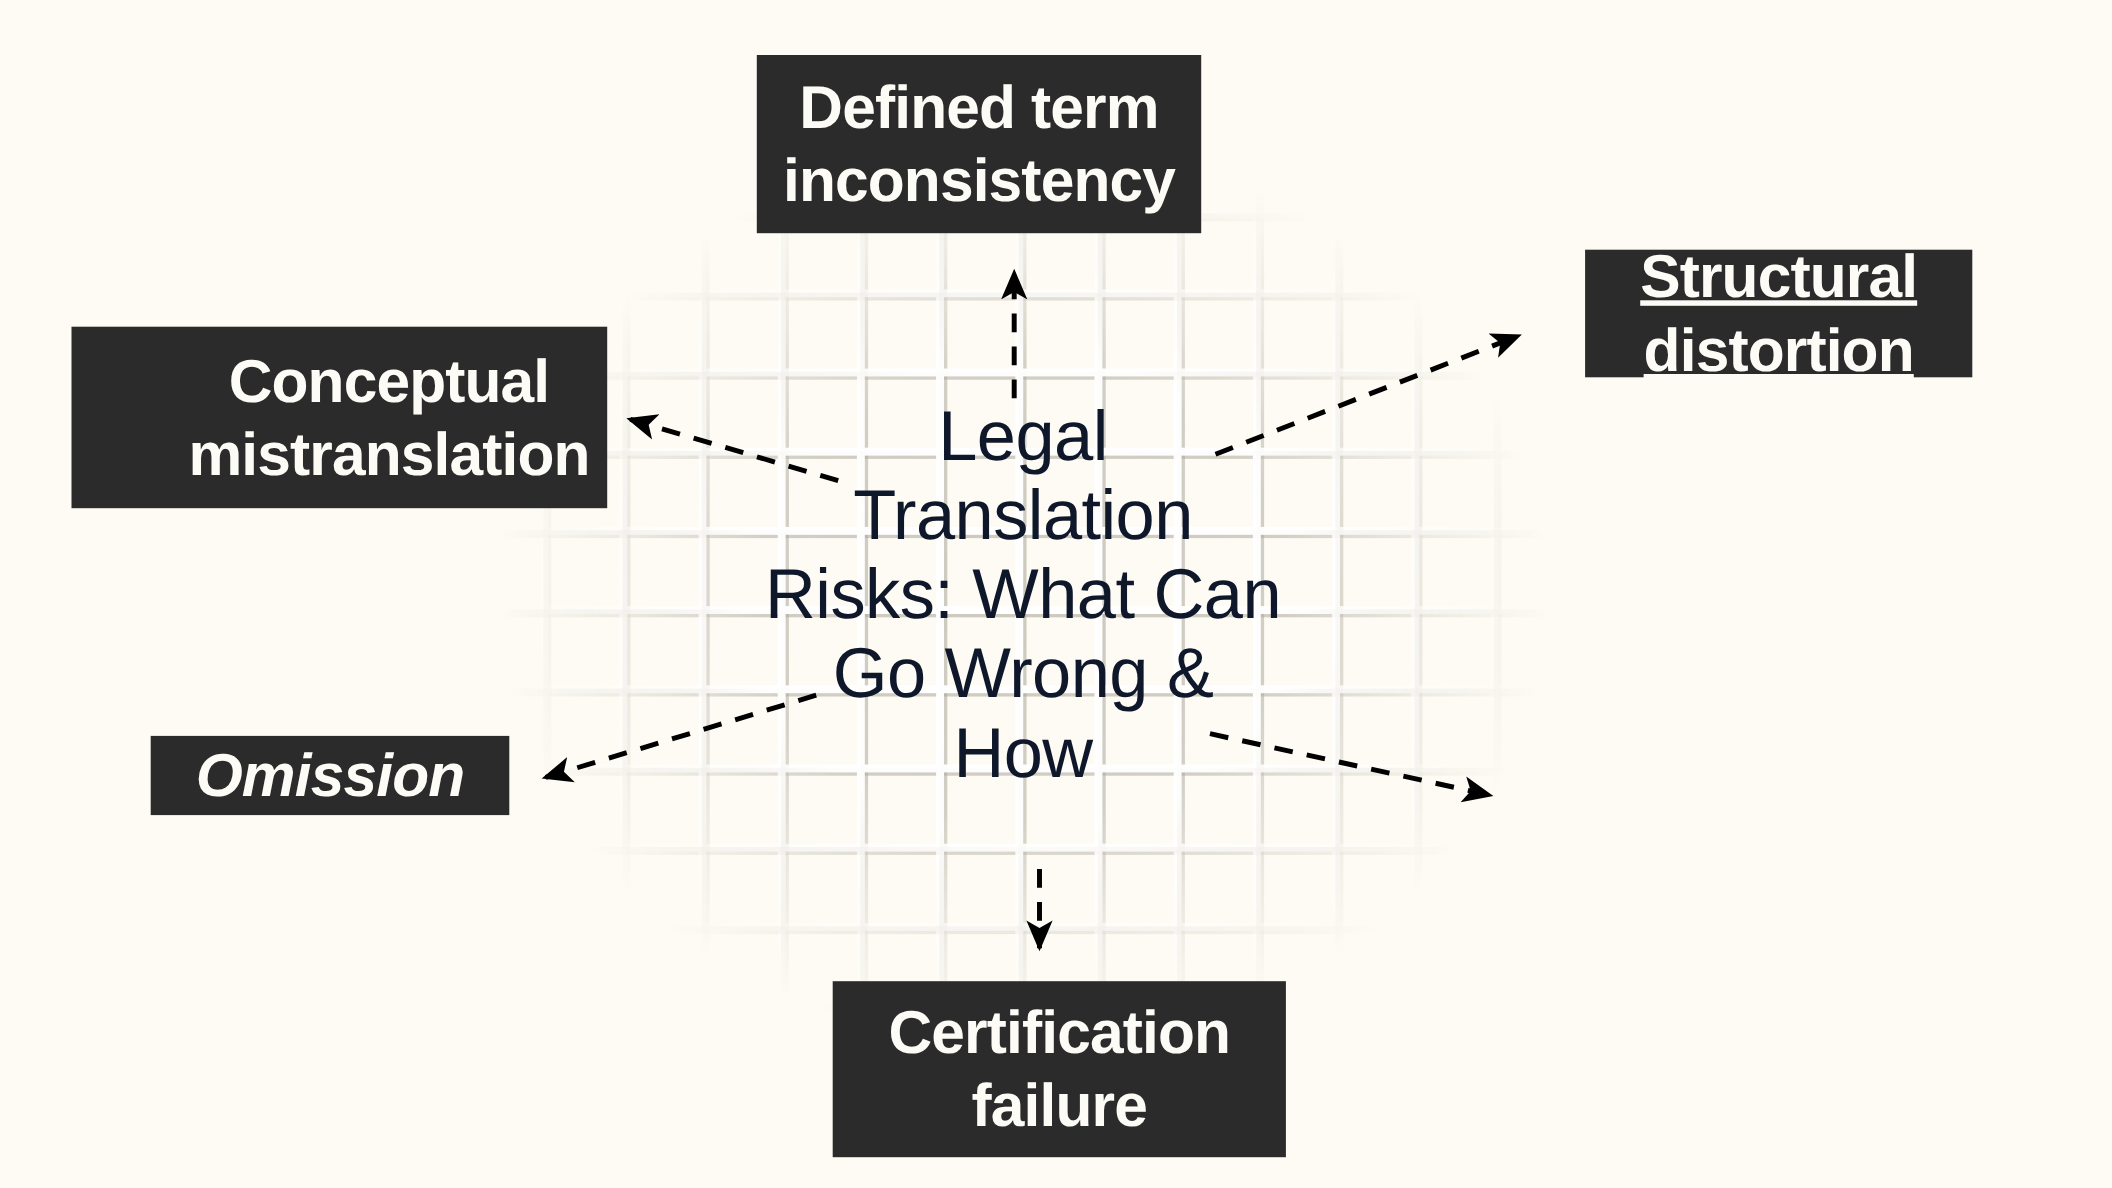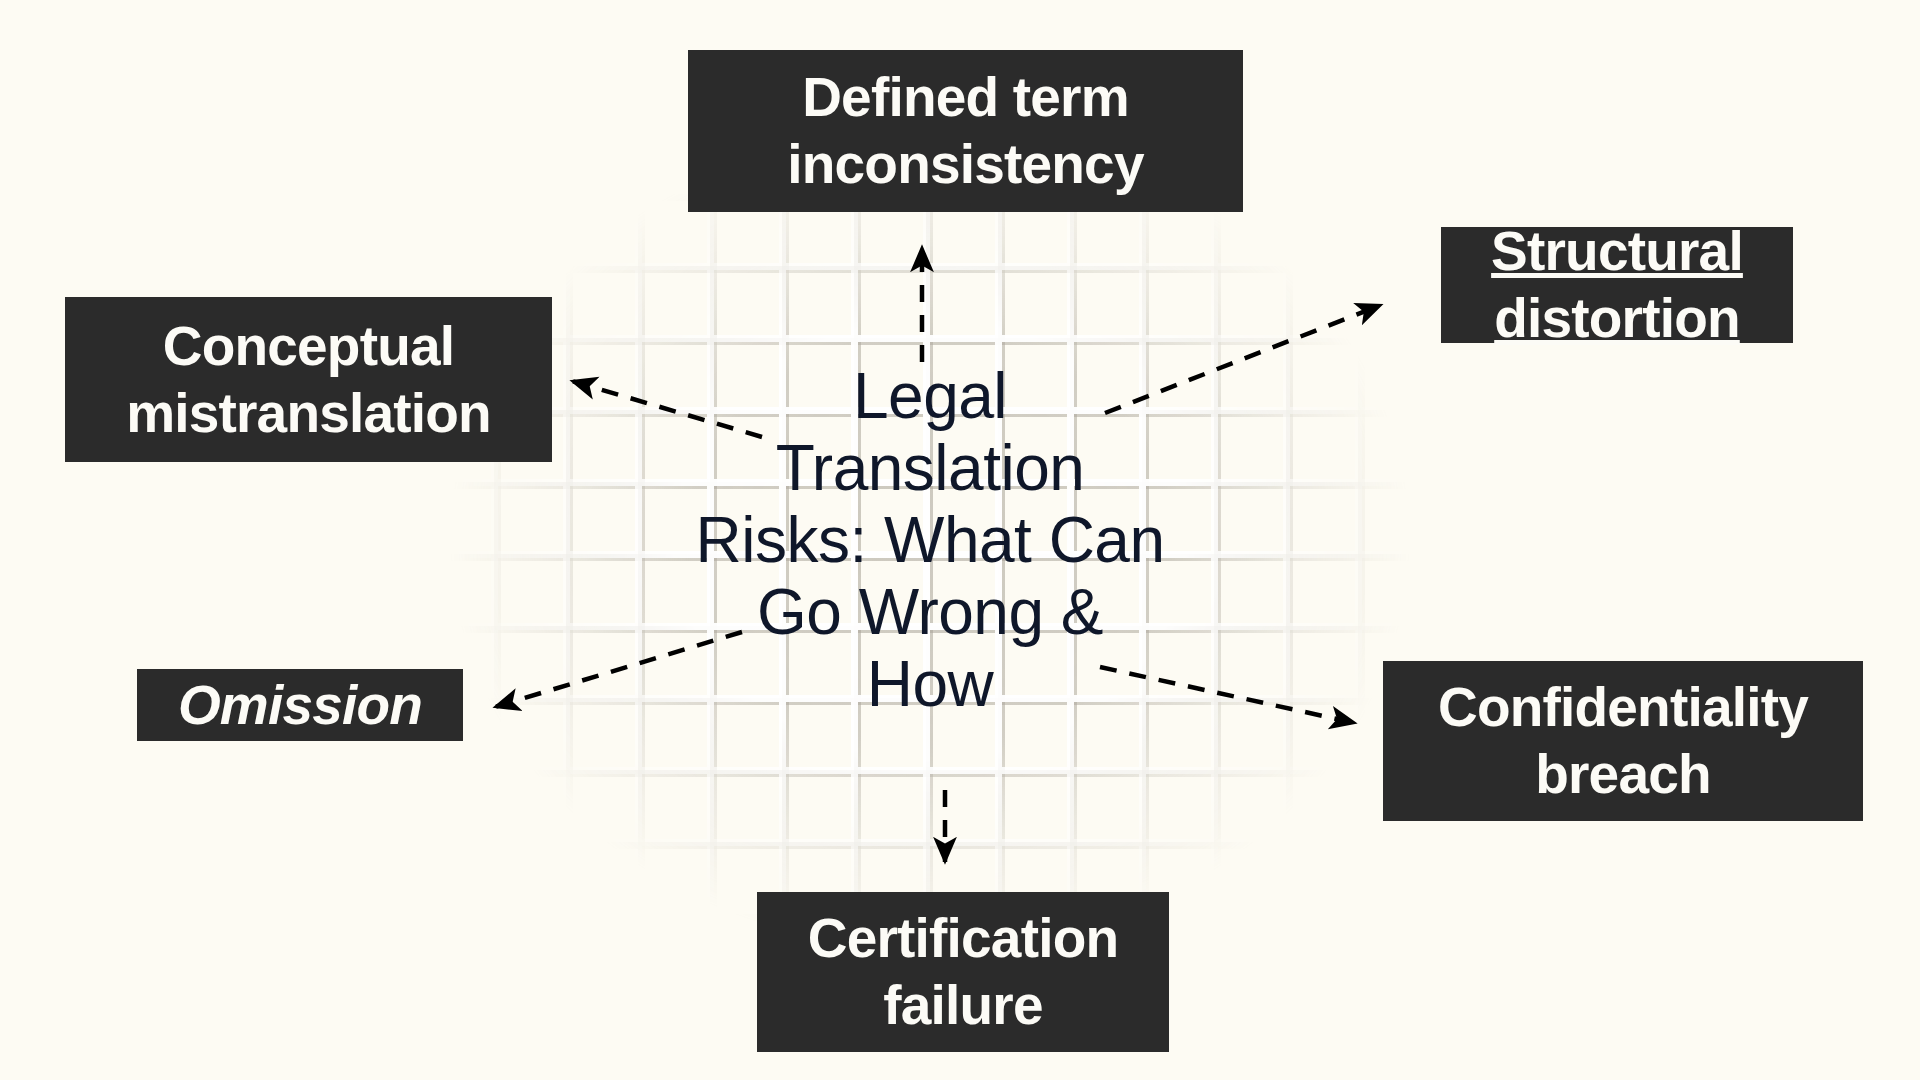--- a/index.html
+++ b/index.html
@@ -94,26 +94,26 @@
     white-space: pre-line;
     box-sizing: border-box;
     display: flex;
     align-items: center;
     justify-content: center;
     text-align: center;
     padding: 6px 16px;
   }
   .risk-box .rb-text { display: block; }
 
-  #box-defined-term   { left: 688px;  top: 50px;   width: 555px; height: 162px; }
+  #box-defined-term   { left: 688px;  top: 50px;   width: 404px; height: 162px; }
   #box-structural     { left: 1441px; top: 227px;  width: 352px; height: 116px; text-decoration: underline; }
   #box-confidentiality{ left: 1383px; top: 661px;  width: 480px; height: 160px; }
   #box-certification  { left: 757px;  top: 892px;  width: 412px; height: 160px; }
   #box-omission       { left: 137px;  top: 669px;  width: 326px; height: 72px; font-style: italic;  }
-  #box-conceptual     { left: 65px;   top: 297px;  width: 487px; height: 165px; }
+  #box-conceptual     { left: 65px;   top: 297px;  width: 487px; height: 165px; justify-content: flex-end; }
 </style>
 </head>
 <body>
 
 <div id="stage">
 
   <div id="grid-shadow"></div>
   <div id="grid-backdrop"></div>
 
   <svg id="connectors" viewBox="0 0 1920 1080">
@@ -145,24 +145,20 @@
   <div class="risk-box" id="box-defined-term">
     <span class="rb-text">Defined term
 inconsistency</span>
   </div>
 
   <div class="risk-box" id="box-structural">
     <span class="rb-text">Structural
 distortion</span>
   </div>
 
-  <div class="risk-box" id="box-confidentiality">
-    <span class="rb-text">Confidentiality
-breach</span>
-  </div>
 
   <div class="risk-box" id="box-certification">
     <span class="rb-text">Certification
 failure</span>
   </div>
 
   <div class="risk-box" id="box-omission">
     <span class="rb-text">Omission</span>
   </div>
 

